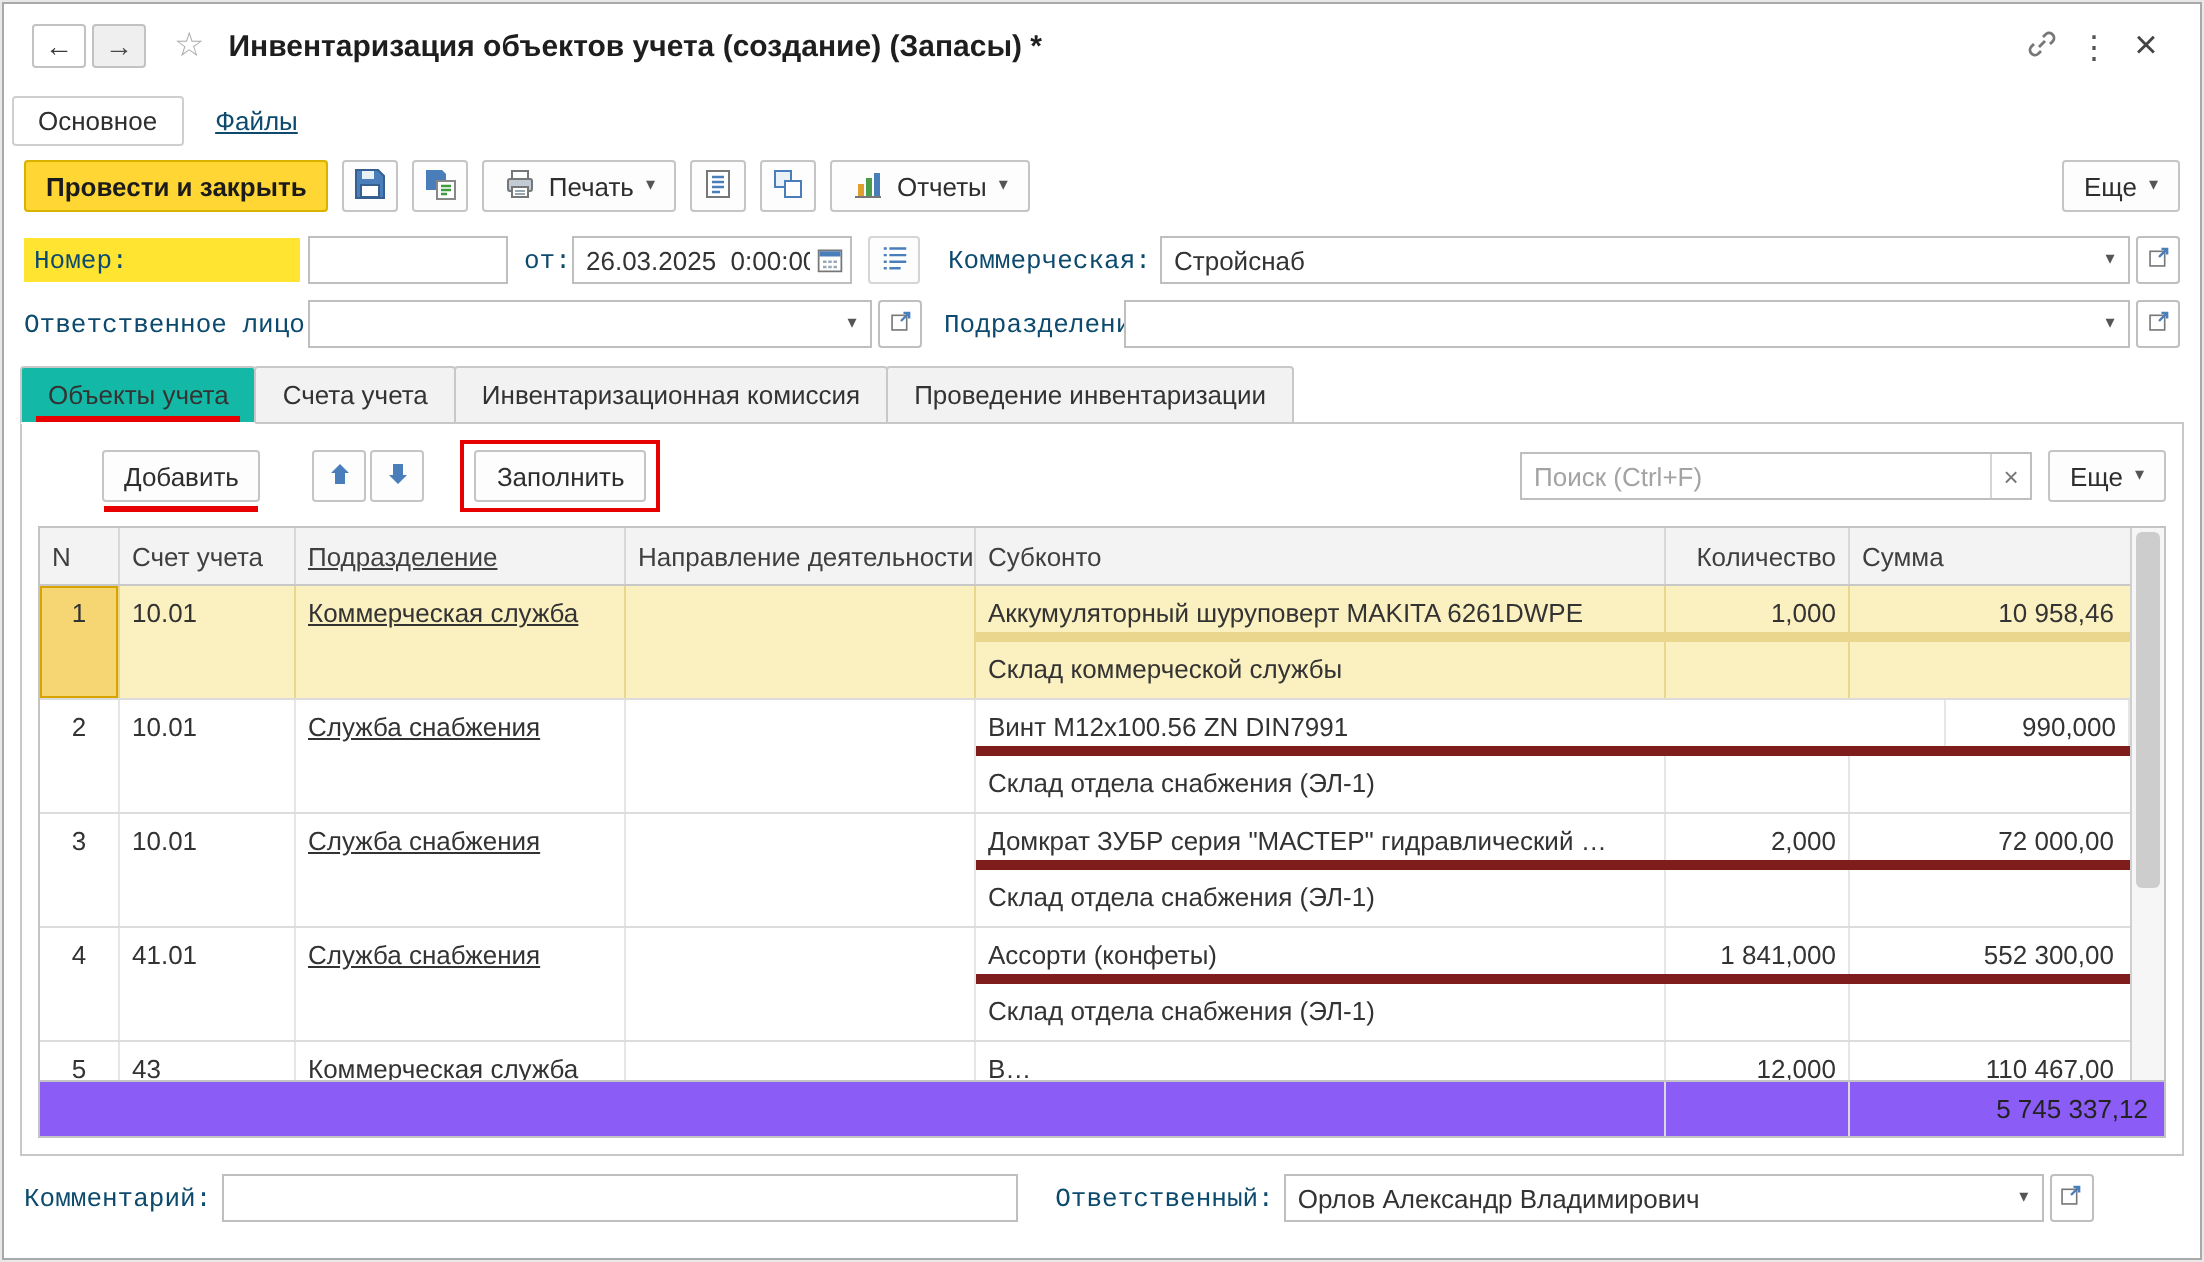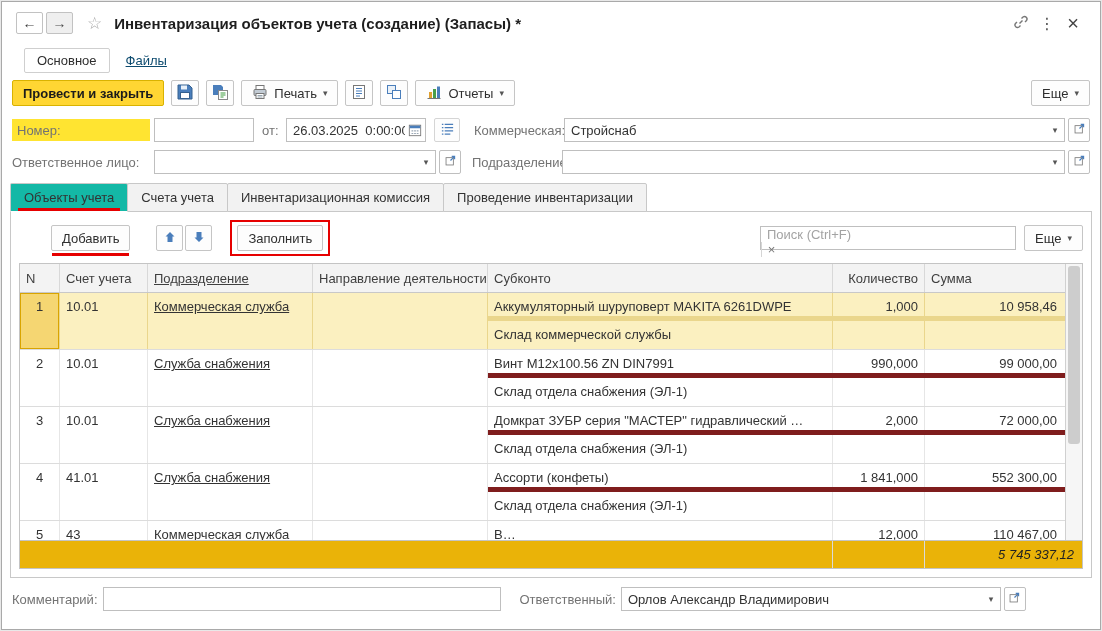--- a/index.html
+++ b/index.html
@@ -23,42 +23,42 @@
   }
   .nav-btn.fwd { background:#EFEFEF; margin-left:3px; color:#4A4A4A; }
   .star { font-size:17px; color:#ABABAB; margin:0 12px 0 14px; font-family:"DejaVu Sans", sans-serif; }
   .title { font-size:15px; font-weight:bold; color:#1E1E1E; white-space:nowrap; }
   .title-spacer { flex:1; }
   .tb-icon { width:26px; height:24px; display:flex; align-items:center; justify-content:center; cursor:pointer; }
   .kebab { font-size:16px; color:#555; font-family:"DejaVu Sans", sans-serif; }
   .close-x { font-size:20px; color:#444; line-height:1; }
 
   
-  .navrow { display:flex; align-items:center; height:32px; padding:0 22px; gap:16px; }
+  .navrow { display:flex; align-items:center; height:32px; padding:0 4px; gap:16px; }
   .main-tab {
     border:1px solid #CFCFCF; border-radius:2px; background:#fff;
     padding:4px 12px; color:#2E2E2E; cursor:pointer;
   }
   .files-link { color:#0c4a6e; text-decoration:underline; cursor:pointer; }
 
   
   .toolbar { display:flex; align-items:flex-start; gap:7px; padding:4px 10px 8px 10px; }
   .btn {
     height:26px; border:1px solid #C5C5C5; border-radius:2px; background:#FDFDFD;
     display:inline-flex; align-items:center; gap:6px; padding:0 10px;
     font-size:13px; color:#2E2E2E; cursor:pointer; white-space:nowrap;
   }
   .btn-yellow { background:#FFD633; border-color:#D9B200; font-weight:bold; color:#1B1B1B; }
   .icon-btn { width:28px; padding:0; justify-content:center; }
   .caret { font-size:9px; color:#555; font-family:"DejaVu Sans", sans-serif; }
   .mr-auto { margin-left:auto; }
 
   
   .frm { display:flex; align-items:center; height:32px; padding:0 10px; }
-  .lbl { color:#737373; white-space:nowrap; }
+  .lbl { color:#0c4a6e; white-space:nowrap;font-family:Liberation Mono, monospace; }
   .lbl-num { width:142px; }
   .hl { background:#FFE431; display:inline-flex; align-items:center; height:22px; padding:0 5px; width:138px; }
   .input {
     height:24px; border:1px solid #BFBFBF; padding:0 6px;
     font:inherit; color:#333; outline:none; background:#fff;
   }
   .combo {
     height:24px; border:1px solid #BFBFBF; background:#fff;
     display:flex; align-items:center; overflow:hidden;
   }
@@ -82,21 +82,21 @@
   .tab-redline { position:absolute; left:7px; right:7px; bottom:0; height:3px; background:#E60000; }
 
   
   .groupbox { margin:-1px 8px 0 8px; border:1px solid #C8C8C8; background:#fff; padding:8px; position:relative; z-index:1; }
 
   .tbl-toolbar { display:flex; align-items:center; margin-bottom:7px;padding-left:32px; }
   .add-wrap { position:relative; margin-right:26px; }
   .add-redline { position:absolute; left:1px; right:1px; bottom:-5px; height:3px; background:#E60000; }
   .mv { width:27px; padding:0; justify-content:center; }
   .fill-wrap { border:2px solid #E60000; padding:3px 5px; margin-left:18px; display:inline-flex; }
-  .searchbox { margin-left:auto; width:256px; height:24px; border:1px solid #BFBFBF; display:flex; background:#fff;flex-direction:column; }
+  .searchbox { margin-left:auto; width:256px; height:24px; border:1px solid #BFBFBF; display:flex; background:#fff; }
   .searchbox input { flex:1; border:none; outline:none; padding:0 6px; font:inherit; color:#333; min-width:0; }
   .searchbox input::placeholder { color:#A3A3A3; }
   .search-clear { width:20px; border-left:1px solid #D5D5D5; display:flex; align-items:center; justify-content:center; color:#777; font-size:13px; cursor:pointer; }
   .ml8 { margin-left:8px; }
 
   
   .tbl { border:1px solid #C4C4C4; }
   .gt-top { display:flex; }
   .gt-main { flex:1; min-width:0; }
   .hrow { display:flex; height:29px; background:#F3F3F3; border-bottom:1px solid #C8C8C8; color:#3F3F3F; }
@@ -116,21 +116,21 @@
   .sline.first { border-bottom:5px solid #7f1d1d; }
   .s-sub { flex:1; min-width:0; padding:6px 6px 0 6px; border-right:1px solid #E6E6E6; white-space:nowrap; overflow:hidden; }
   .s-qty { width:92px; flex:0 0 auto; text-align:right; padding:6px 6px 0 0; border-right:1px solid #E6E6E6; }
   .s-sum { width:140px; flex:0 0 auto; text-align:right; padding:6px 8px 0 0; }
   .drow.selected { background:#FBF0C0; }
   .drow.selected .sline.first { border-bottom-color:#EAD68C; }
   .drow.selected .dc, .drow.selected .s-sub, .drow.selected .s-qty { border-right-color:#EAD68C; }
   .drow.selected .w-n { background:#F5D672; box-shadow:inset 0 0 0 1px #D9A400; }
   .partial-clip { height:19px; overflow:hidden; }
   .partial-clip .drow { border-bottom:none; }
-  .frow { display:flex; height:28px; background:#eab308; border-top:1px solid #C4C4C4;font-style:italic; }
+  .frow { display:flex; height:28px; background:#8b5cf6; border-top:1px solid #C4C4C4; }
   .f-left { flex:1; border-right:1px solid #DADADA; }
   .f-qty { width:92px; flex:0 0 auto; border-right:1px solid #DADADA; }
   .f-sum { width:157px; flex:0 0 auto; text-align:right; padding:6px 8px 0 0; color:#222; }
   .gt-scroll { width:17px; flex:0 0 auto; background:#F6F6F6; border-left:1px solid #D0D0D0; position:relative; }
   .thumb { position:absolute; top:2px; left:2px; right:2px; height:178px; background:#CDCDCD; border-radius:3px; cursor:pointer; }
 
   
   .bottomrow { display:flex; align-items:center; margin-top:9px; padding:0 10px; }
   .cmt-input { width:398px; margin-left:5px; }
   .resp-lbl { margin-left:19px; }
@@ -257,21 +257,21 @@
     </div>
     <button class="btn icon-btn" style="margin-left:8px; height:24px; width:26px; border-color:#D5D5D5">
       <span>
         <svg width="15" height="15" viewBox="0 0 16 16">
             <path d="M5 3.5h9M5 7h9M5 10.5h9M5 14h6" stroke="#4A7EBB" stroke-width="1.3"></path>
             <path d="M2 3.5h1.6M2 7h1.6M2 10.5h1.6M2 14h1.6" stroke="#4A7EBB" stroke-width="1.3"></path>
           </svg>
       </span>
     </button>
     <span class="lbl" style="margin-left:14px; width:86px">Коммерческая:</span>
-    <div class="combo flex1" style="margin-left:4px">
+    <div class="combo flex1" style="margin-left:20px">
       <span class="txt">Стройснаб</span>
       <span class="arrow">▾</span>
     </div>
     <div class="sq-btn">
       <span>
         <svg width="13" height="13" viewBox="0 0 16 16">
             <rect x="2.5" y="4.5" width="9" height="9" fill="#fff" stroke="#777"></rect>
             <path d="M8 8l5-5M9.5 3H13v3.5" stroke="#4A7EBB" stroke-width="1.5" fill="none"></path>
           </svg>
       </span>
@@ -392,21 +392,20 @@
 
           <div class="drow">
             <div class="dc w-n cc">2</div>
             <div class="dc w-acc">10.01</div>
             <div class="dc w-dep">Служба снабжения</div>
             <div class="dc w-act"></div>
             <div class="dright">
               <div class="sline first">
                 <div class="s-sub">Винт М12х100.56 ZN DIN7991</div>
                 <div class="s-qty">990,000</div>
-                <div class="s-sum">99 000,00</div>
               </div>
               <div class="sline">
                 <div class="s-sub">Склад отдела снабжения (ЭЛ-1)</div>
                 <div class="s-qty"></div>
                 <div class="s-sum"></div>
               </div>
             </div>
           </div>
 
           <div class="drow">

